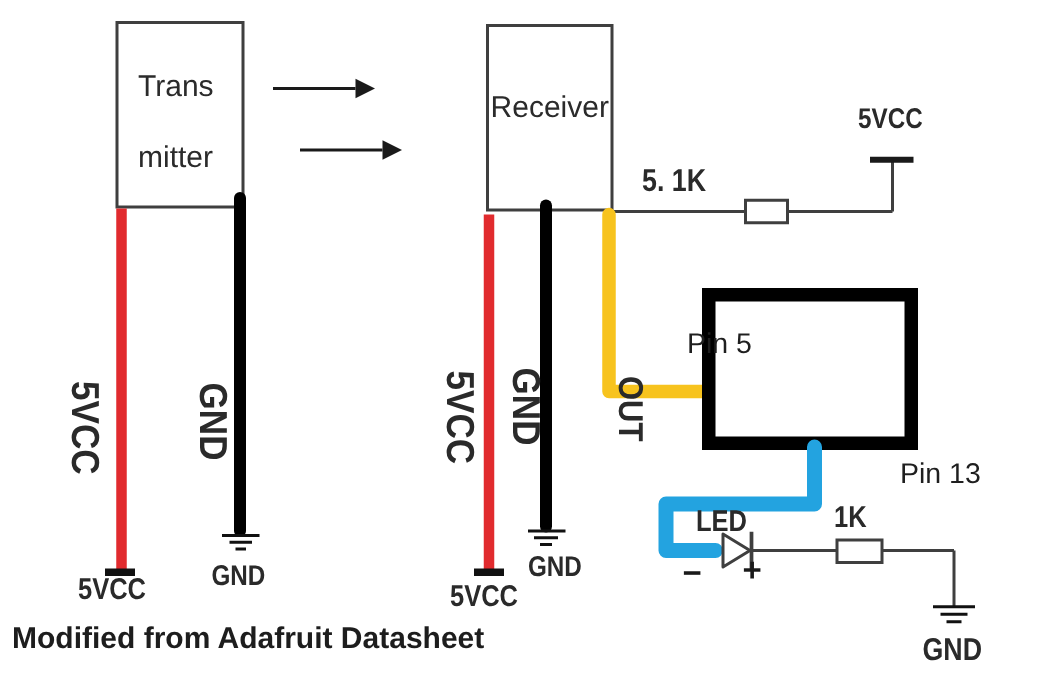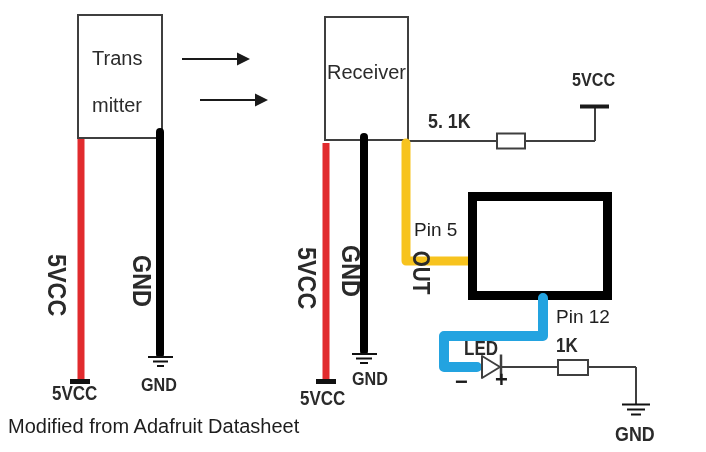--- a/index.html
+++ b/index.html
@@ -2,21 +2,21 @@
 <html><head>
 <meta charset="utf-8">
 <style>
   html,body{margin:0;padding:0;background:#fff;}
   .stage{
     position:relative;width:706px;height:452px;background:#ffffff;
     overflow:hidden;font-family:"Liberation Sans",sans-serif;color:#222;
   }
   .stage svg{position:absolute;left:0;top:0;width:706px;height:452px;}
   .lbl{position:absolute;white-space:nowrap;line-height:1.05;}
-  .reg{font-size:19px;color:#1f1f1f;}
+  .reg{font-size:19px;color:#1f1f1f;margin-left:44px;}
   .boxtxt{font-size:20px;color:#2b2b2b;}
   .cond{font-weight:700;color:#2a2a2a;transform:scaleX(0.85);transform-origin:left top;}
   .rot{
     position:absolute;width:60px;text-align:center;white-space:nowrap;
     font-weight:700;color:#2a2a2a;line-height:1;
     transform:rotate(90deg) scaleX(0.9);
   }
   .sign{font-weight:700;color:#1a1a1a;font-size:22px;}
   .caption{font-size:20px;color:#1d1d1d;}
   .center{text-align:center;}
@@ -81,34 +81,34 @@
   </svg>
 
   <div class="lbl boxtxt" style="left:92px;top:48px;">Trans</div>
   <div class="lbl boxtxt" style="left:92px;top:75px;margin-top:20px;">mitter</div>
   <div class="lbl boxtxt center" style="left:325px;top:62px;width:83px;">Receiver</div>
 
   <div class="lbl cond" style="left:428px;top:110px;font-size:21px;">5. 1K</div>
   <div class="lbl cond" style="left:572px;top:70px;font-size:19px;">5VCC</div>
 
   <div class="lbl reg" style="left:414px;top:220px;">Pin 5</div>
-  <div class="lbl reg" style="left:556px;top:307px;">Pin 12</div>
+  <div class="lbl reg" style="left:556px;top:307px;">Pin 13</div>
 
   <div class="lbl cond" style="left:464px;top:338px;font-size:20px;">LED</div>
   <div class="lbl cond" style="left:556px;top:335px;font-size:20px;">1K</div>
   <div class="lbl sign" style="left:455px;top:370px;">−</div>
   <div class="lbl sign" style="left:495px;top:368px;">+</div>
   <div class="lbl cond" style="left:615px;top:423px;font-size:21px;">GND</div>
 
   <div class="rot" style="left:27px;top:268px;font-size:26px;">5VCC</div>
   <div class="rot" style="left:112px;top:268px;font-size:26px;">GND</div>
   <div class="lbl cond" style="left:52px;top:383px;font-size:20px;">5VCC</div>
   <div class="lbl cond" style="left:141px;top:375px;font-size:19px;">GND</div>
 
   <div class="rot" style="left:277px;top:261px;font-size:26px;">5VCC</div>
   <div class="rot" style="left:321px;top:258px;font-size:26px;">GND</div>
   <div class="rot" style="left:390px;top:261px;font-size:23px;">OUT</div>
   <div class="lbl cond" style="left:300px;top:388px;font-size:20px;">5VCC</div>
   <div class="lbl cond" style="left:352px;top:369px;font-size:19px;">GND</div>
 
-  <div class="lbl caption" style="left:8px;top:416px;">Modified from Adafruit Datasheet</div>
+  <div class="lbl caption" style="left:8px;top:416px;font-weight:bold;">Modified from Adafruit Datasheet</div>
 
 </div>
 
 </body></html>

